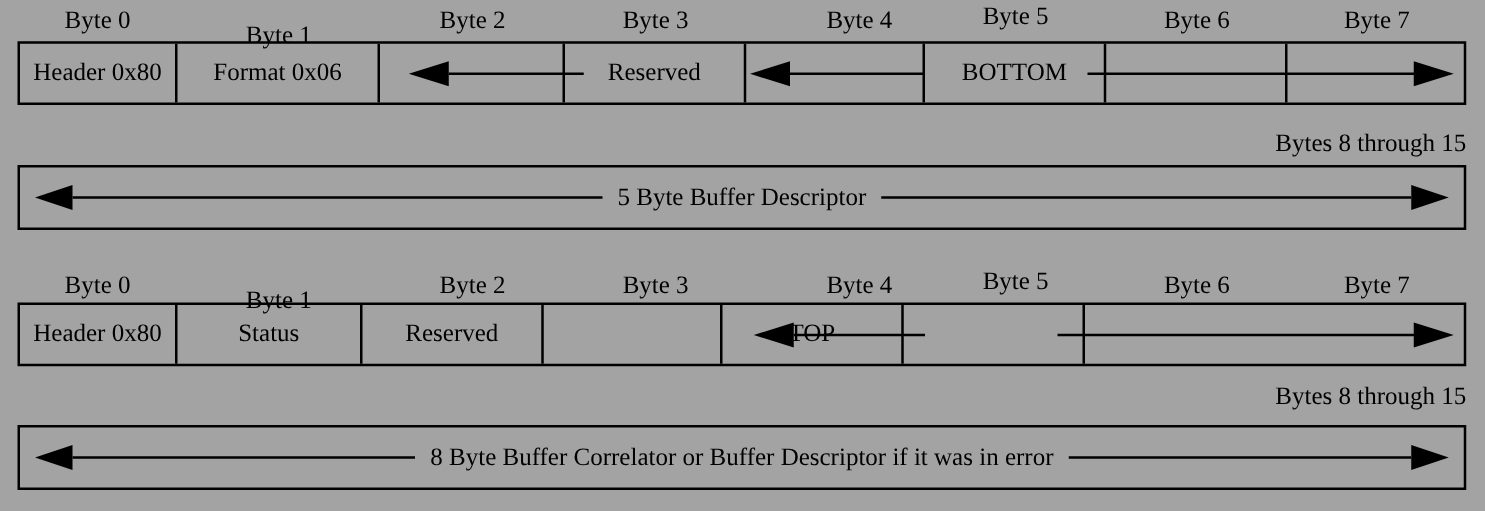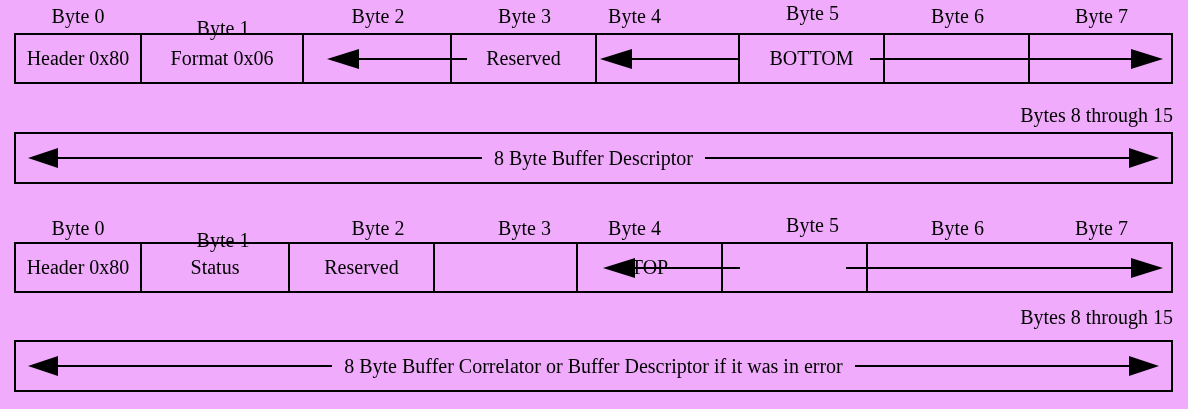--- a/index.html
+++ b/index.html
@@ -4,21 +4,21 @@
 <style>
   html, body {
     margin: 0;
     padding: 0;
     background: #ffffff;
   }
   .canvas {
     position: relative;
     width: 1188px;
     height: 409px;
-    background: #f0abfc;
+    background: #a3a3a3;
     color: #000000;
     font-family: "Liberation Serif", "DejaVu Serif", serif;
     overflow: hidden;
   }
   .frame { position: absolute; inset: 0; }
 
   
   .byte-labels { position: absolute; left: 0; right: 0; height: 26px; }
   .frame-1 .byte-labels { top: 5px; }
   .frame-2 .byte-labels { top: 217px; }
@@ -26,21 +26,21 @@
     position: absolute;
     text-align: center;
     font-size: 20px;
     line-height: 23px;
     white-space: nowrap;
   }
   .c0 { left: 14px;   width: 128px; }
   .c1 { left: 142px;  width: 162px; margin-top: 12px; }
   .c2 { left: 304px;  width: 148px; }
   .c3 { left: 452px;  width: 145px; }
-  .c4 { left: 563px;  width: 143px; }
+  .c4 { left: 616px;  width: 143px; }
   .c5 { left: 740px;  width: 145px; transform: translateY(-3px); }
   .c6 { left: 885px;  width: 145px; }
   .c7 { left: 1030px; width: 143px; }
 
   
   .byte-table {
     position: absolute;
     left: 14px;
     width: 1159px;
     height: 51px;
@@ -169,21 +169,21 @@
       </g>
     </svg>
 
     <div class="bytes-range-label">Bytes 8 through 15</div>
 
     <div class="descriptor-box">
       <div class="h-arrow">
         <span class="tri tri-left"></span>
         <span class="shaft"></span>
       </div>
-      <div class="descriptor-label">8 Byte Buffer Descriptor</div>
+      <div class="descriptor-label">5 Byte Buffer Descriptor</div>
       <div class="h-arrow">
         <span class="shaft"></span>
         <span class="tri tri-right"></span>
       </div>
     </div>
   </section>
 
   <section class="frame frame-2">
 
     <div class="byte-labels">

